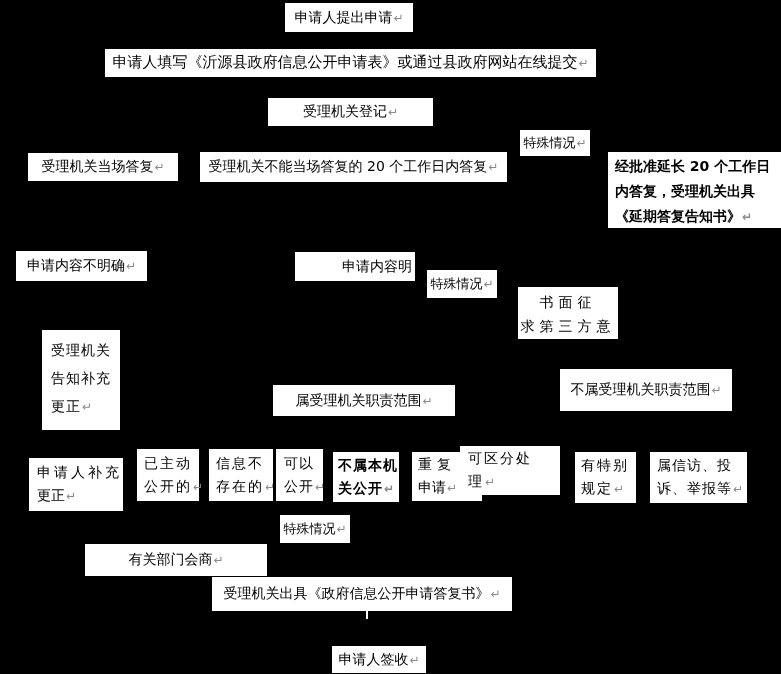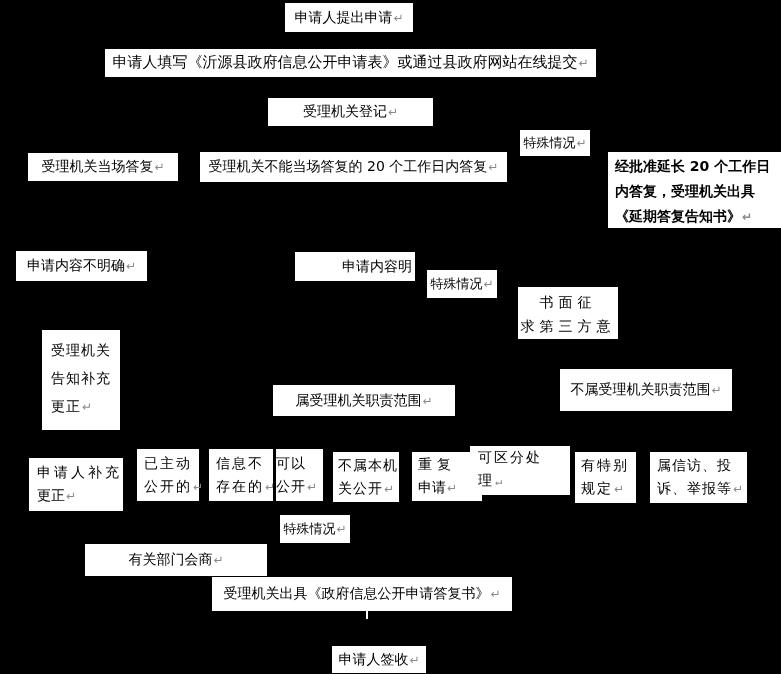--- a/index.html
+++ b/index.html
@@ -28,25 +28,25 @@
   .b11 .line{text-align:center;letter-spacing:5px;line-height:24px;}
   .b12{left:42px;top:330px;width:78px;height:100px;justify-content:flex-start;
        padding:7px 0 0 9px;letter-spacing:1px;}
   .b12 .line{line-height:28px;font-family:Liberation Serif, serif;}
   .b13{left:273px;top:385px;width:182px;height:31px;}
   .b14{left:560px;top:369px;width:172px;height:42px;}
   .b15{left:29px;top:458px;width:94px;height:53px;padding-left:8px;}
   .b15 .line:first-child{letter-spacing:3px;}
   .b16{left:137px;top:449px;width:62px;height:52px;padding-left:7px;letter-spacing:2px;}
   .b17{left:209px;top:449px;width:64px;height:52px;padding-left:7px;letter-spacing:2px;}
-  .b18{left:276px;top:449px;width:47px;height:52px;padding-left:0;letter-spacing:1px;}
-  .b19{left:333px;top:452px;width:66px;height:50px;padding-left:5px;letter-spacing:1px;}
+  .b18{left:276px;top:449px;width:47px;height:52px;padding-left:8px;letter-spacing:1px;}
+  .b19{left:333px;top:452px;width:66px;height:50px;padding-left:5px;letter-spacing:1px;font-weight:bold;}
   .b20{left:412px;top:452px;width:70px;height:49px;padding-left:6px;}
   .b20 .line:first-child{letter-spacing:5px;}
-  .b21{left:470px;top:446px;width:100px;height:49px;padding-left:8px;letter-spacing:2px;font-family:Liberation Mono, monospace;}
+  .b21{left:460px;top:446px;width:100px;height:49px;padding-left:8px;letter-spacing:2px;}
   .b22{left:575px;top:452px;width:61px;height:51px;padding-left:6px;letter-spacing:2px;}
   .b23{left:650px;top:452px;width:97px;height:51px;padding-left:7px;letter-spacing:1px;}
   .b24{left:280px;top:515px;width:70px;height:28px;}
   .b25{left:85px;top:544px;width:182px;height:32px;}
   .b26{left:212px;top:577px;width:300px;height:34px;}
   .b27{left:323px;top:646px;width:94px;height:27px;margin-left:9px;}
   .tick{position:absolute;left:366px;top:611px;width:2px;height:8px;background:#fff;}
 </style>
 </head>
 <body>

